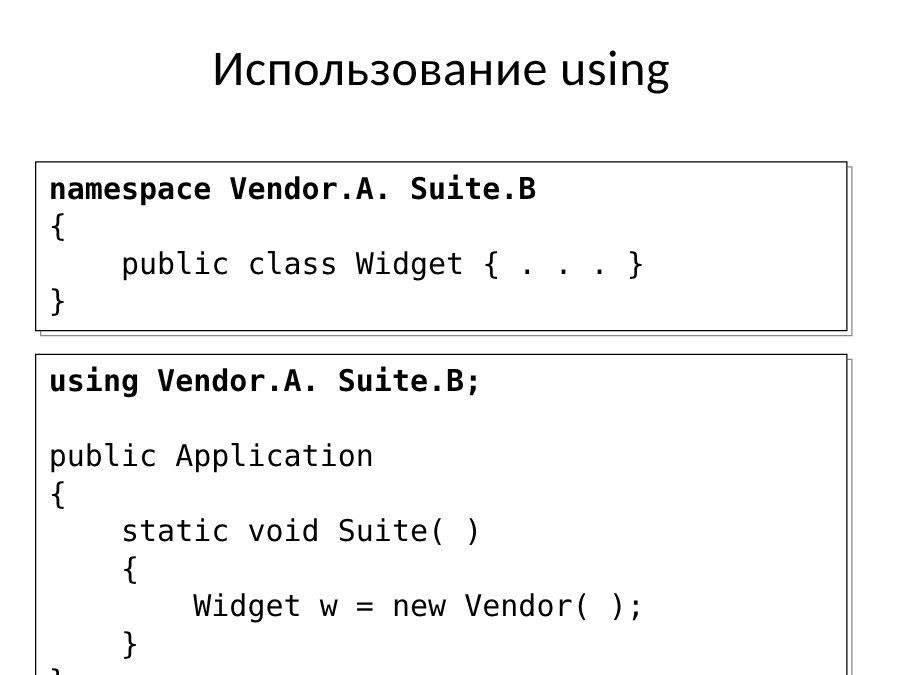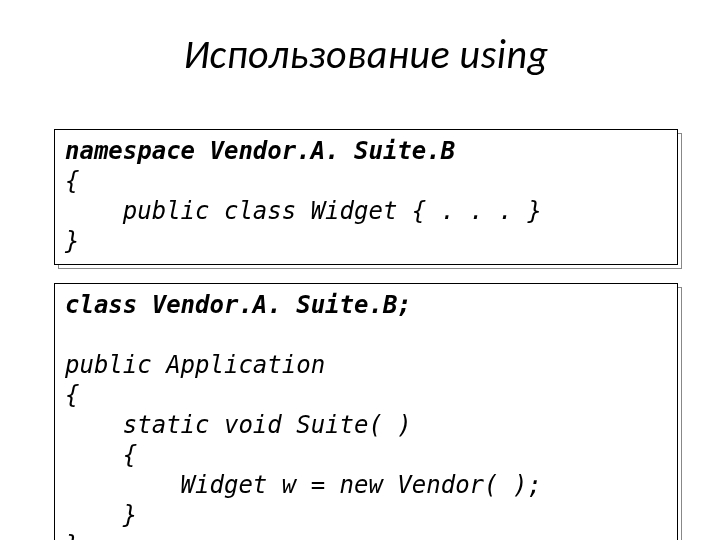--- a/index.html
+++ b/index.html
@@ -8,23 +8,22 @@
       padding: 0;
       width: 720px;
       height: 540px;
       background: #ffffff;
       font-family: Calibri, Arial, sans-serif;
       position: relative;
     }
     .slide {
       width: 720px;
       height: 540px;
-      padding: 20px 42px 30px 54px;
+      padding: 20px 42px 30px 28px;
       position: relative;
-      font-style: italic;
     }
     .title {
       font-size: 40px;
       font-weight: 400;
       color: #000000;
       text-align: center;
       margin: 10px 0 50px 0;
       letter-spacing: 0.5px;
     }
     .code-box {
@@ -61,21 +60,21 @@
   <h1 class="title">Использование using</h1>
 
   <div class="shadow-box">
     <div class="code-box"><span class="bold">namespace</span><span class="bold"> Vendor.A. Suite.B</span>
 <span>{</span>
 <span>    public class Widget { . . . }</span>
 <span>}</span></div>
   </div>
 
   <div class="shadow-box">
-    <div class="code-box"><span class="bold">class</span><span class="bold"> Vendor.A. Suite.B;</span>
+    <div class="code-box"><span class="bold">using</span><span class="bold"> Vendor.A. Suite.B;</span>
 <span></span>
 <span>public Application</span>
 <span>{</span>
 <span>    static void Suite( )</span>
 <span>    {</span>
 <span>        Widget w = new Vendor( );</span>
 <span>    }</span>
 <span>}</span></div>
   </div>
 </div>

